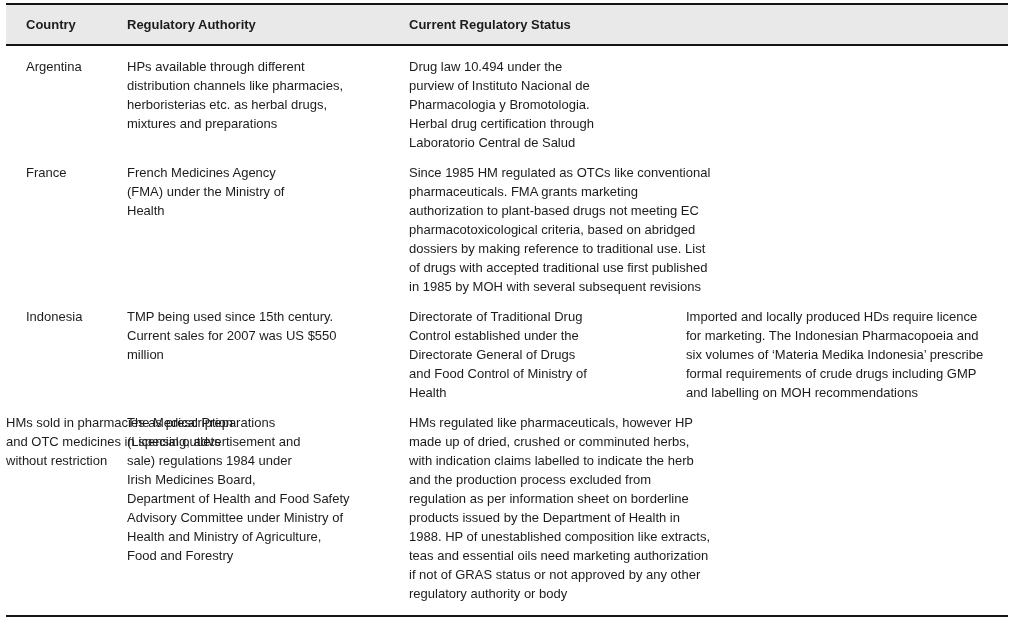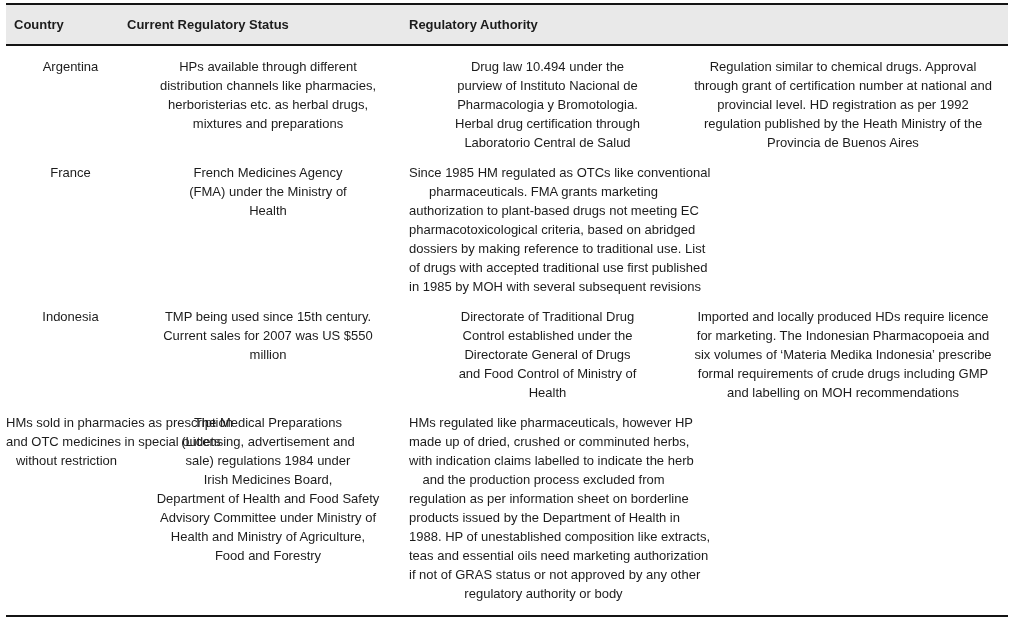--- a/index.html
+++ b/index.html
@@ -31,57 +31,51 @@
     font-weight: bold;
     font-size: 13px;
     line-height: 15px;
     white-space: pre;
   }
   .body-row .cell {
     font-size: 13px;
     line-height: 19px;
     white-space: pre;
     padding-top: 11px;
-    text-align: center;
   }
-  .col-country { padding-left: 8px; }
+  .col-country { padding-left: 20px; }
   .col-status  { padding-right: 8px; }
   .row-argentina { min-height: 106px; }
   .row-france    { min-height: 144px; }
   .row-indonesia { min-height: 106px; }
   .row-ireland   { min-height: 201px; }
   .row-ireland .cell { padding-bottom: 12px; }
 </style>
 </head>
 <body>
 
 <div class="table-wrap">
 
   <div class="grid-row header-row">
     <div class="header-cell col-country">Country</div>
+    <div class="header-cell">Regulatory Authority</div>
     <div class="header-cell col-status">Current Regulatory Status</div>
-    <div class="header-cell">Regulatory Authority</div>
   </div>
 
   <div class="grid-row body-row row-argentina">
     <div class="cell col-country">Argentina</div>
     <div class="cell">HPs available through different
 distribution channels like pharmacies,
 herboristerias etc. as herbal drugs,
 mixtures and preparations</div>
     <div class="cell">Drug law 10.494 under the
 purview of Instituto Nacional de
 Pharmacologia y Bromotologia.
 Herbal drug certification through
 Laboratorio Central de Salud</div>
-    <div class="cell col-status">Regulation similar to chemical drugs. Approval
-through grant of certification number at national and
-provincial level. HD registration as per 1992
-regulation published by the Heath Ministry of the
-Provincia de Buenos Aires</div>
   </div>
 
   <div class="grid-row body-row row-france">
     <div class="cell col-country">France</div>
     <div class="cell">French Medicines Agency
 (FMA) under the Ministry of
 Health</div>
     <div class="cell col-status">Since 1985 HM regulated as OTCs like conventional
 pharmaceuticals. FMA grants marketing
 authorization to plant-based drugs not meeting EC

